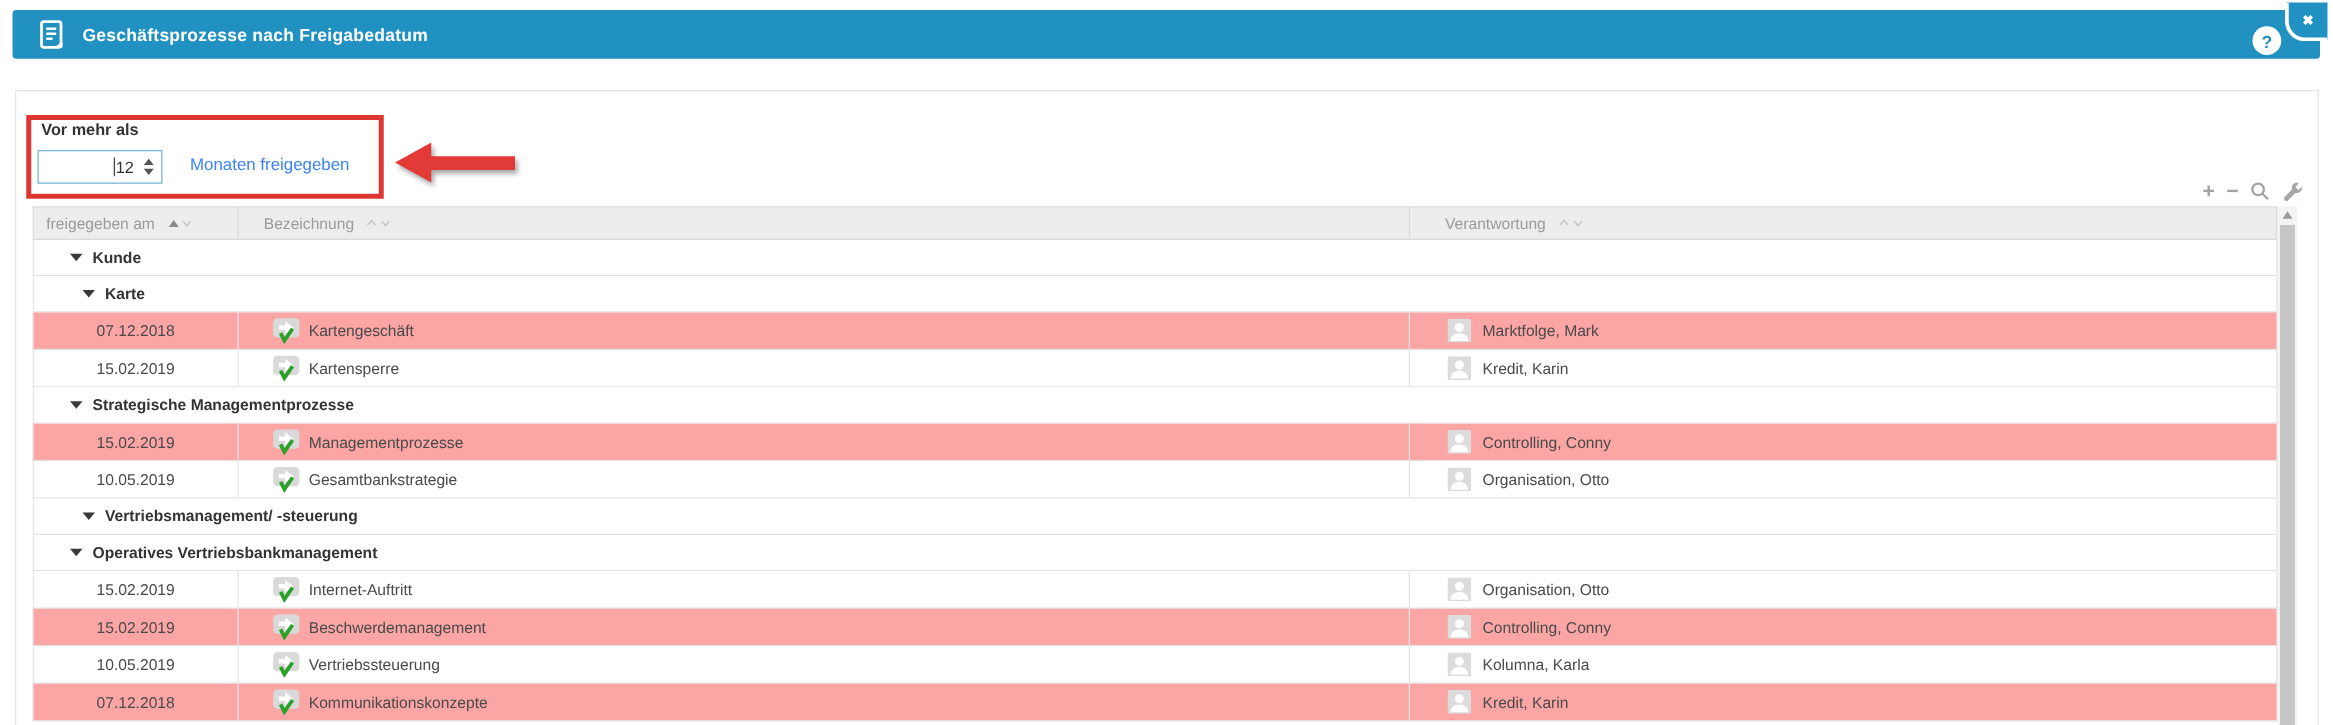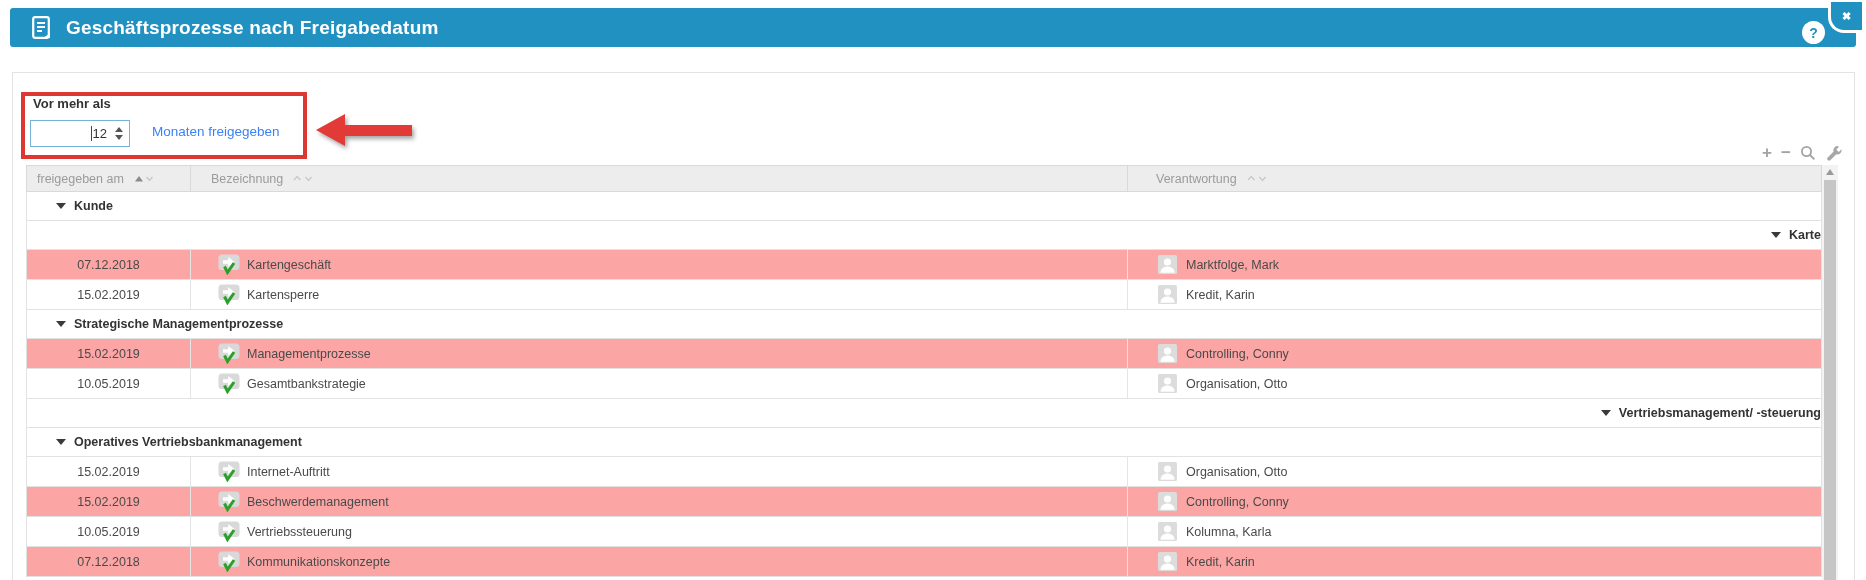--- a/index.html
+++ b/index.html
@@ -3,21 +3,21 @@
 <meta charset="utf-8">
 <style>
   html,body{margin:0;padding:0;background:#fff;}
   .stage{position:relative;width:1866px;height:580px;overflow:hidden;background:#fff;
          font-family:"Liberation Sans",sans-serif;}
 
   
   .titlebar{position:absolute;left:10px;top:8px;width:1846px;height:39px;background:#2191c1;
             border-radius:3px;display:flex;align-items:center;}
   .doc-icon{margin-left:22px;display:flex;}
-  .title{color:#fff;font-weight:700;font-size:19px;margin-left:14px;letter-spacing:.2px;}
+  .title{color:#fff;font-weight:700;font-size:14px;margin-left:14px;letter-spacing:.2px;}
   .help-btn{position:absolute;left:1802px;top:21px;width:23px;height:23px;border-radius:50%;
             background:#fff;color:#2191c1;font-weight:700;font-size:14px;display:flex;
             align-items:center;justify-content:center;cursor:pointer;}
   .close-tab{position:absolute;right:4px;top:2px;width:31px;height:28px;background:#2191c1;
              border-left:3px solid #fff;border-bottom:3px solid #fff;
              border-bottom-left-radius:16px;display:flex;align-items:center;justify-content:center;
              color:#fff;font-size:11px;font-weight:700;z-index:6;cursor:pointer;}
 
   
   .panel{position:absolute;left:12px;top:72px;width:1843px;height:508px;background:#fff;
@@ -60,21 +60,21 @@
   .th{display:flex;align-items:center;height:100%;box-sizing:border-box;gap:9px;}
   .th1{width:164px;padding-left:10px;border-right:1px solid #d9d9d9;}
   .th2{width:937px;padding-left:20px;border-right:1px solid #d9d9d9;}
   .th3{flex:1;padding-left:28px;}
 
   .rows{position:absolute;left:0;top:27px;width:1796px;}
   .row{box-sizing:border-box;border-bottom:1px solid #e2e2e2;border-left:1px solid #e2e2e2;
        border-right:1px solid #e2e2e2;display:flex;align-items:center;background:#fff;}
   .row.group{height:29px;font-weight:700;color:#333;gap:8px;}
   .row.group.lvl1{padding-left:29px;align-items:center;}
-  .row.group.lvl2{padding-left:39px;justify-content:flex-end;}
+  .row.group.lvl2{padding-left:39px;}
   .tri{width:0;height:0;border-left:5px solid transparent;border-right:5px solid transparent;
        border-top:6px solid #3a3a3a;}
   .row.data{height:30px;color:#4a4a4a;}
   .row.data.shaded{background:#fca5a5;}
   .c1{width:164px;text-align:center;box-sizing:border-box;border-right:1px solid #e5e5e5;
       align-self:stretch;display:flex;align-items:center;justify-content:center;}
   .c2{width:937px;box-sizing:border-box;border-right:1px solid #e5e5e5;align-self:stretch;
       display:flex;align-items:center;padding-left:27px;gap:6px;}
   .c3{flex:1;display:flex;align-items:center;padding-left:30px;gap:9px;}
 

